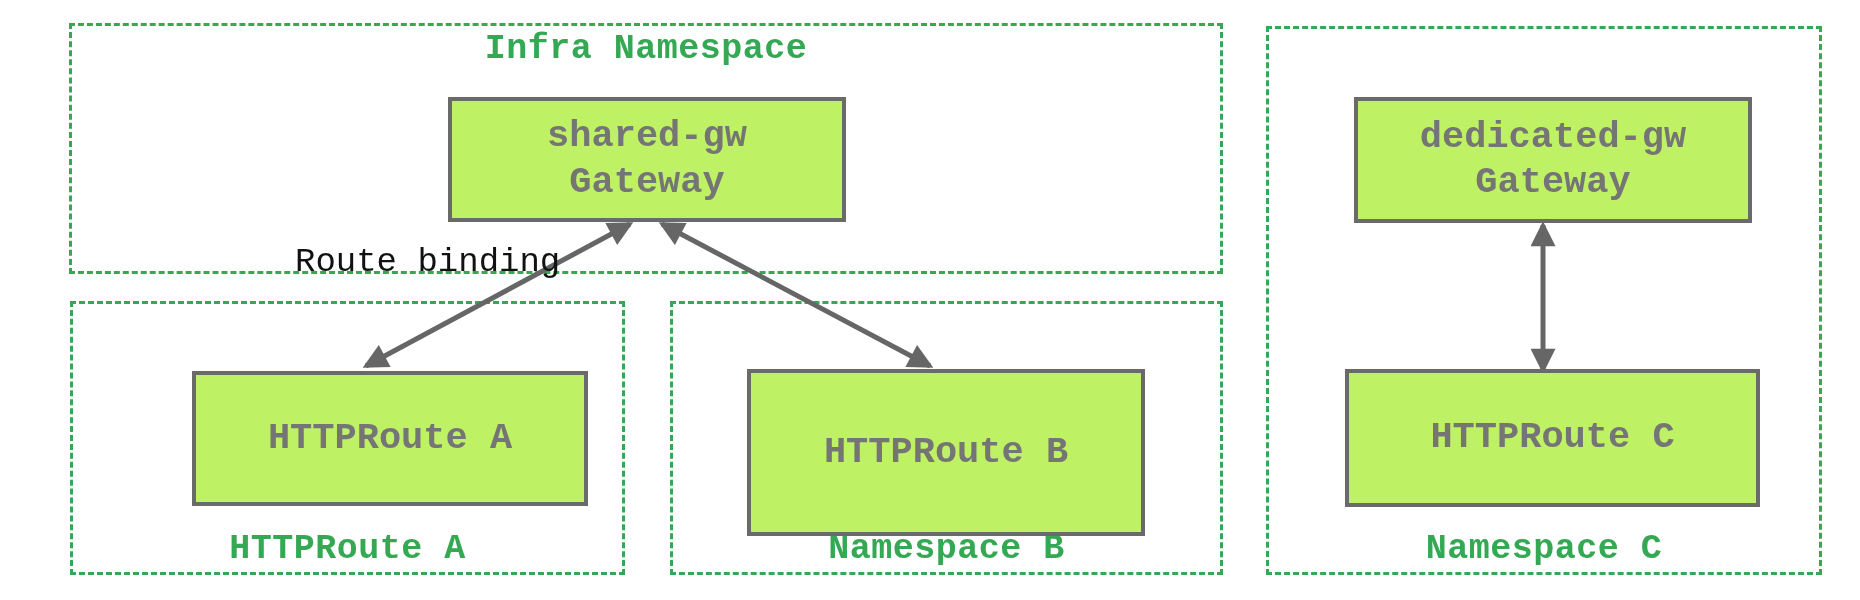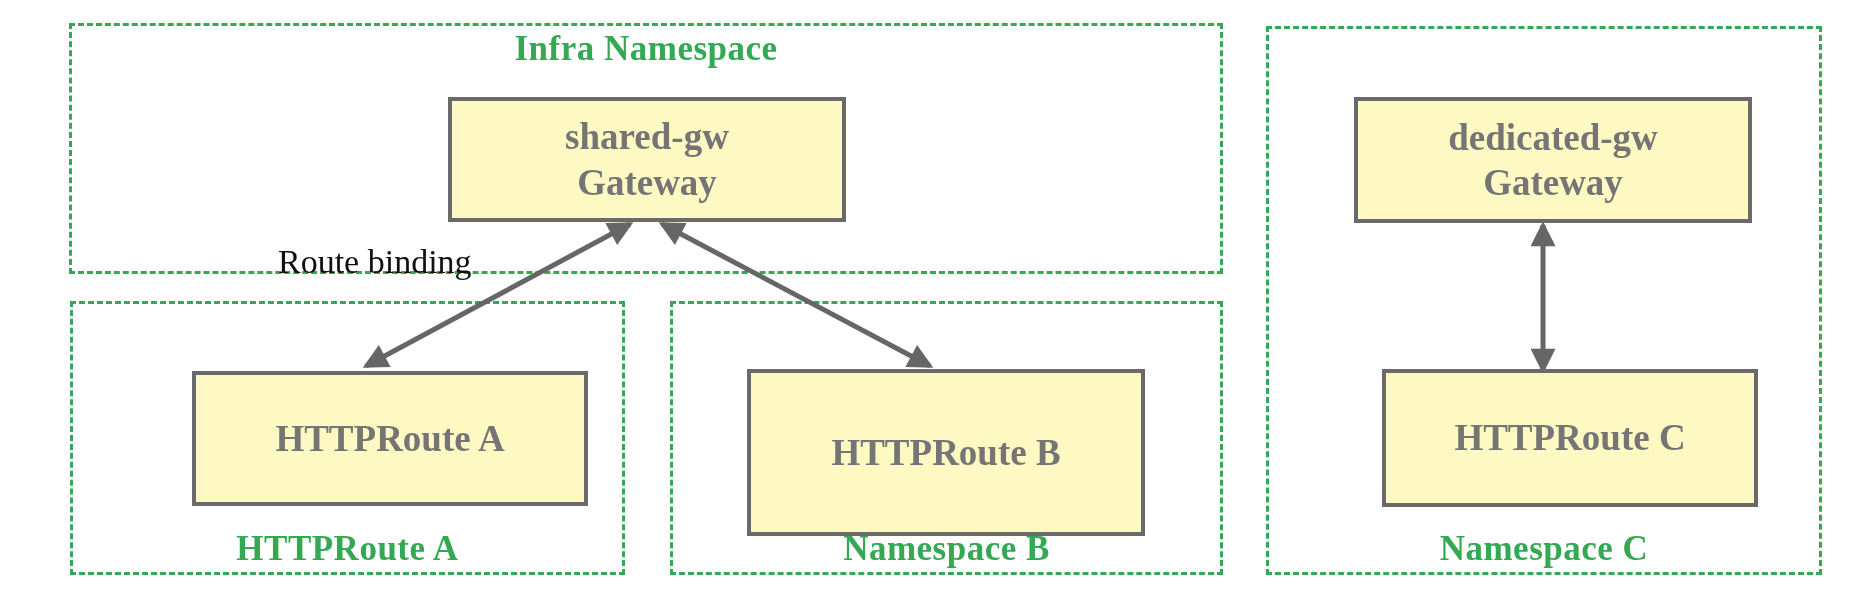--- a/index.html
+++ b/index.html
@@ -1,21 +1,21 @@
 <!DOCTYPE html>
 <html style="--green: #34A853; --box-border: #6A6A6A; --box-text: #757575; --arrow: #666666; --annotation-text: #111111;"><head>
 <meta charset="utf-8">
 <style>
   html, body { margin: 0; padding: 0; background: #ffffff; }
   .canvas {
     position: relative;
     width: 1860px;
     height: 600px;
     background: #ffffff;
-    font-family: Liberation Serif, serif;
+    font-family: Liberation Mono, monospace;
     overflow: hidden;
   }
   .ns {
     position: absolute;
     border: 3px dashed var(--green);
     box-sizing: border-box;
   }
   .ns-label {
     position: absolute;
     left: 0;
@@ -26,21 +26,21 @@
     font-size: 35px;
     letter-spacing: 0.5px;
     white-space: nowrap;
   }
   .ns-label.at-top { top: 3px; }
   .ns-label.at-bottom { bottom: 3px; }
   .node {
     position: absolute;
     border: 4px solid var(--box-border);
     box-sizing: border-box;
-    background: #fef9c3;
+    background: #bef264;
     display: flex;
     flex-direction: column;
     align-items: center;
     justify-content: center;
     color: var(--box-text);
     font-weight: bold;
     font-size: 37px;
     line-height: 1.22;
     text-align: center;
   }
@@ -107,19 +107,19 @@
 
   <div class="node" style="left:747px; top:369px; width:398px; height:167px;text-align:right;">
     <div>HTTPRoute B</div>
   </div>
 
   <div class="node" style="left:1345px; top:97px; width:398px; height:126px;margin-left:9px;">
     <div>dedicated-gw</div>
     <div>Gateway</div>
   </div>
 
-  <div class="node" style="left:1382px; top:369px; width:376px; height:138px;align-items:center;">
+  <div class="node" style="left:1345px; top:369px; width:415px; height:138px;align-items:center;">
     <div>HTTPRoute C</div>
   </div>
 
-  <div class="annotation" style="left:278px; top:243px;">Route binding</div>
+  <div class="annotation" style="left:295px; top:243px;">Route binding</div>
 
 </div>
 
 </body></html>

